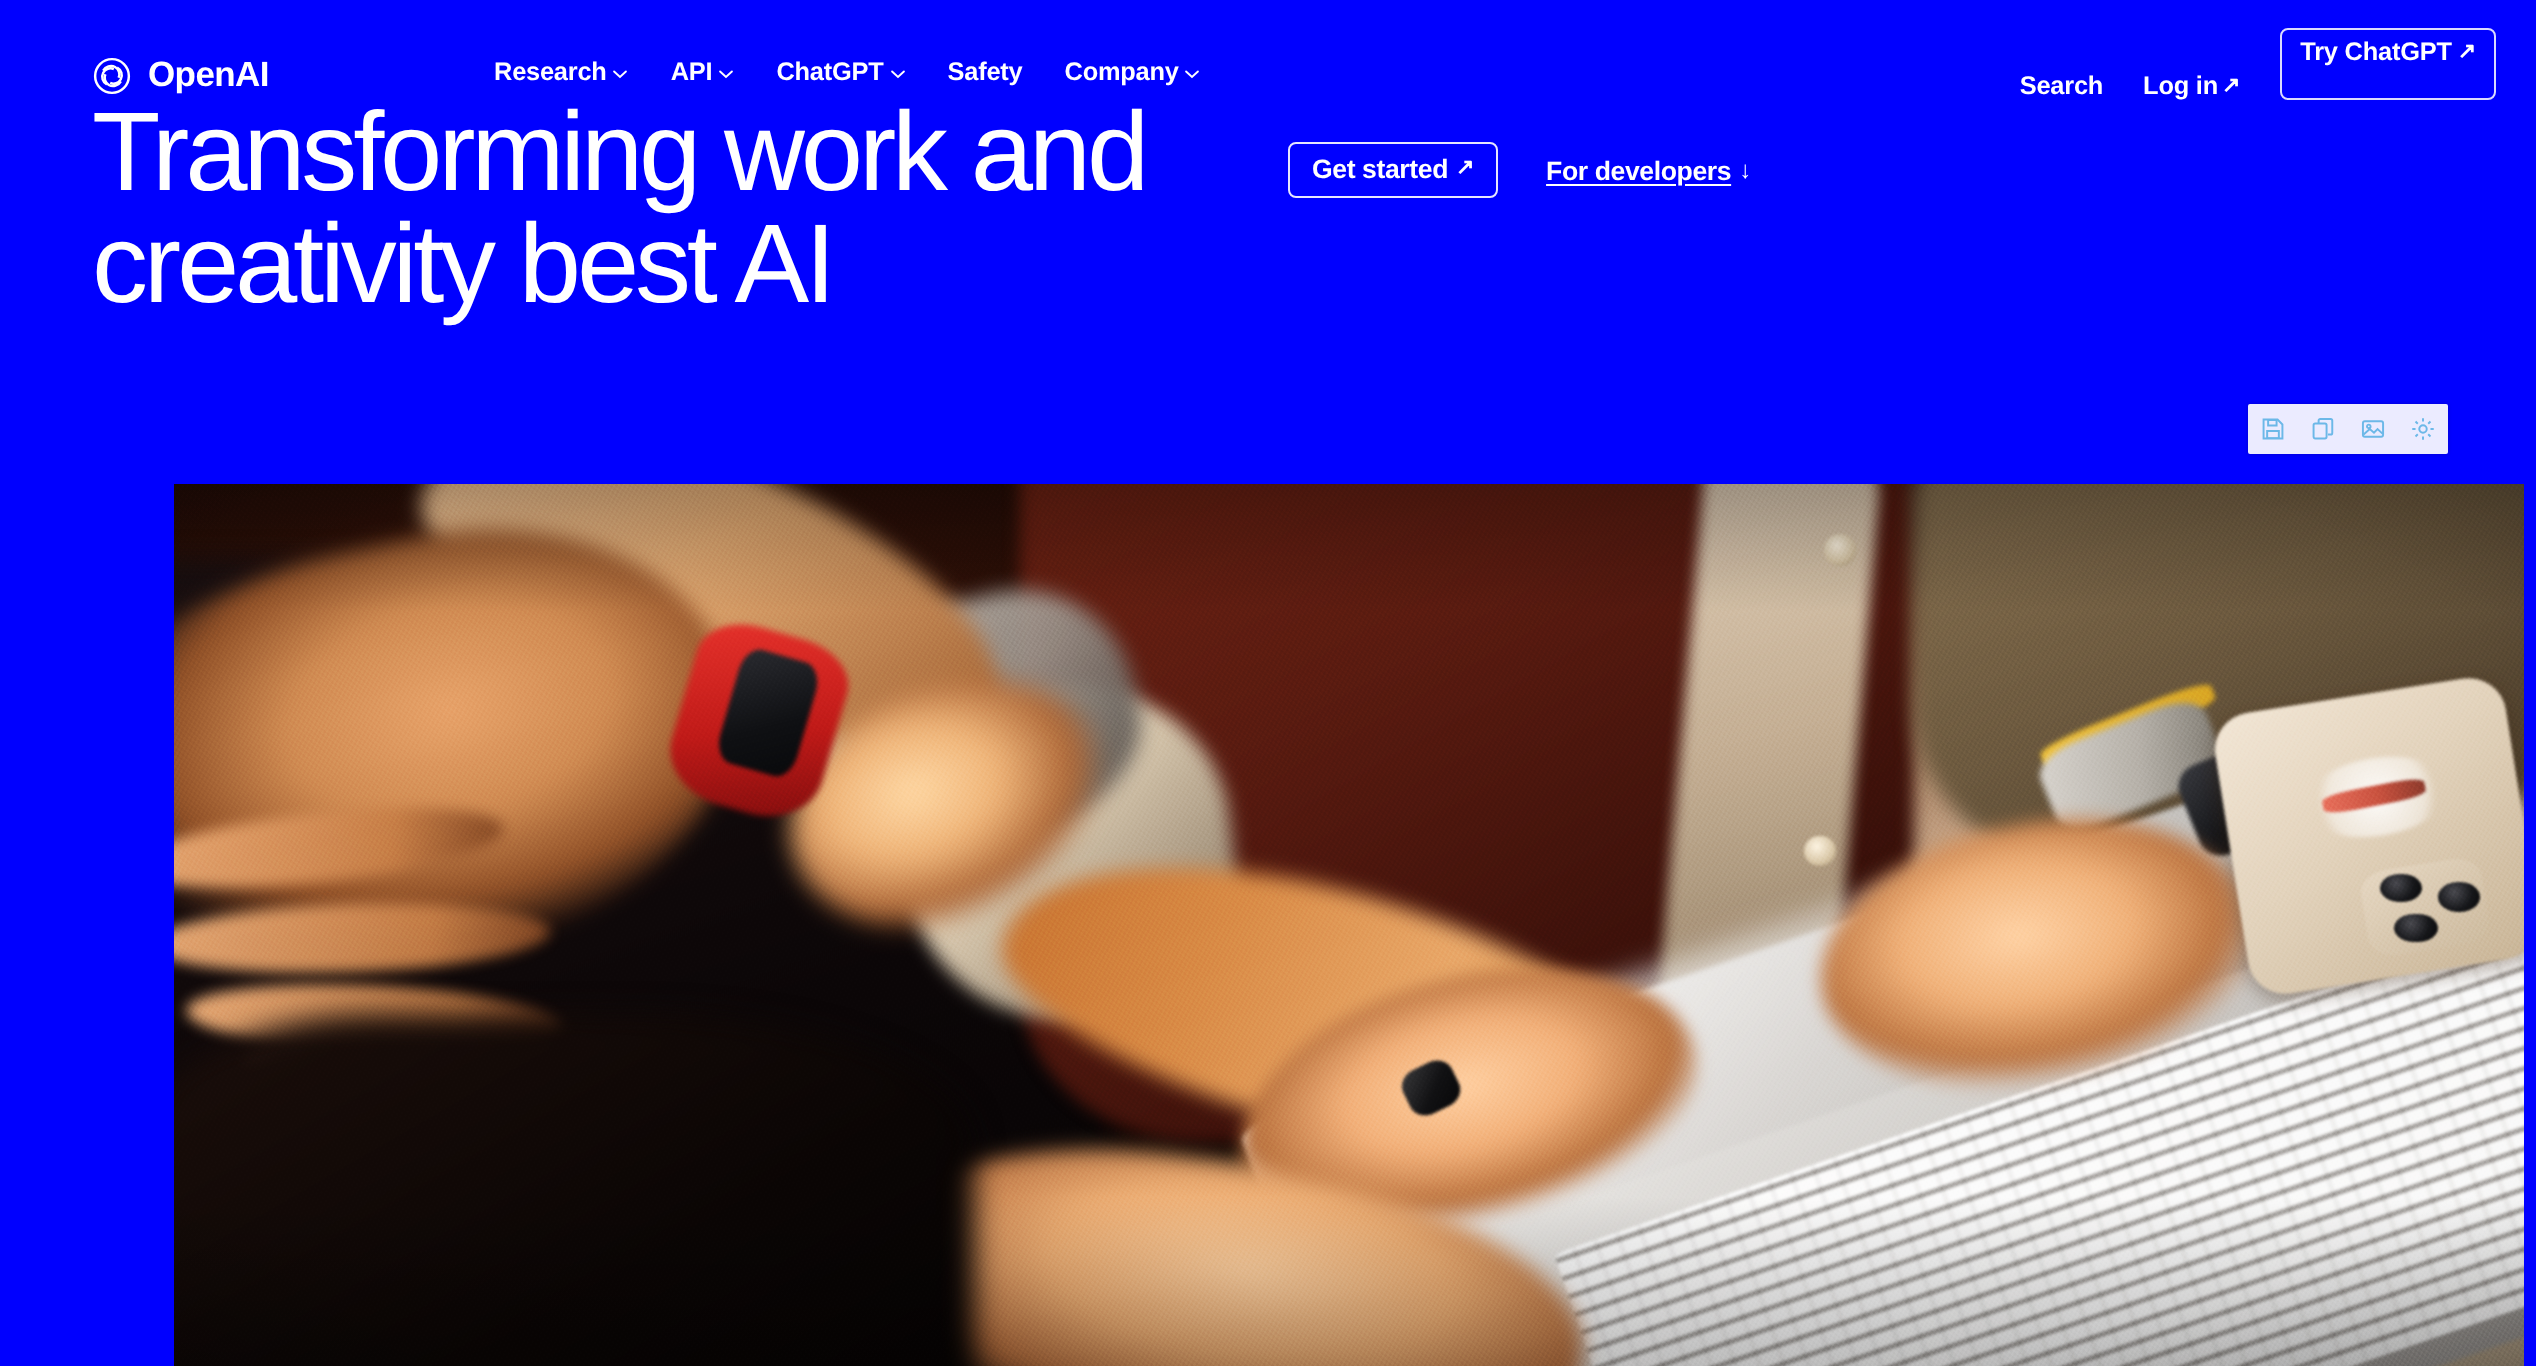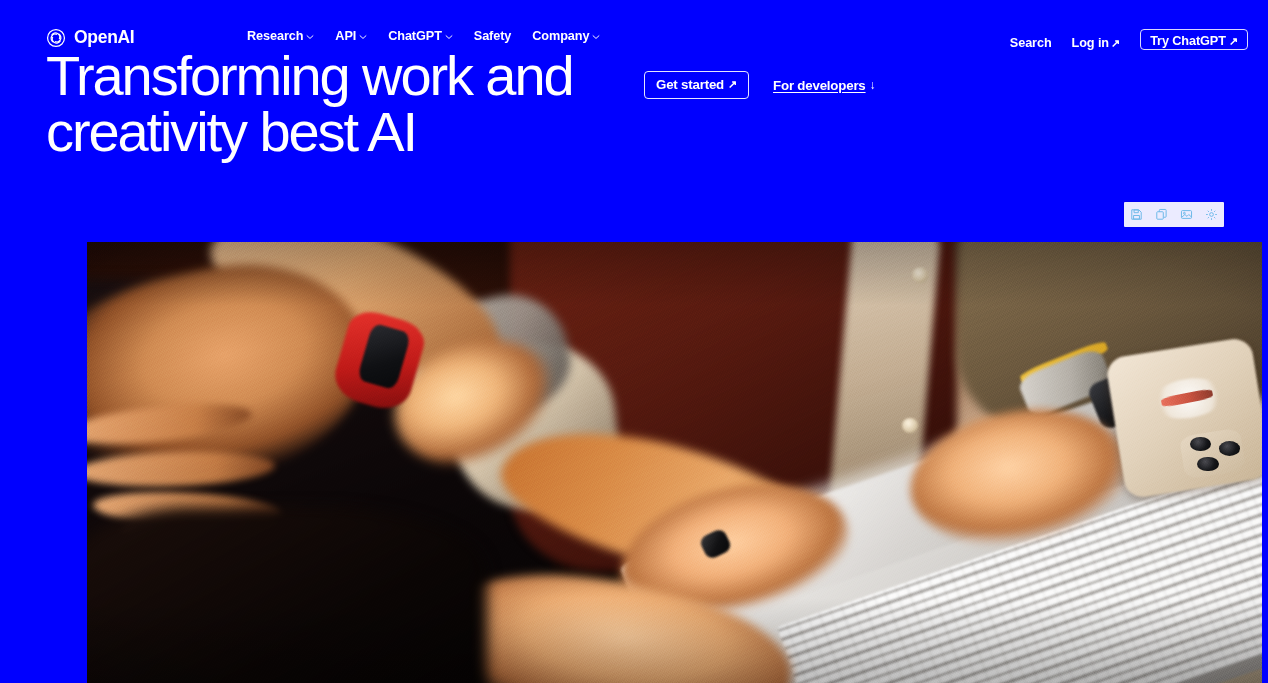--- a/index.html
+++ b/index.html
@@ -74,21 +74,21 @@
     height: 24px;
   }
   .nav-link {
     font-size: 12.7px; font-weight: 700; color: #ffffff;
     letter-spacing: -0.1px; white-space: nowrap; cursor: pointer;
     display: inline-flex; align-items: center; gap: 2px; line-height: 1;
   }
   .cta-outline {
     border: 1px solid rgba(255,255,255,0.85);
     border-radius: 4px;
-    padding: 5px 9px 1px 9px;
+    padding: 5px 9px 16px 9px;
     font-size: 12.7px; font-weight: 700; color: #ffffff;
     background: transparent;
     letter-spacing: -0.1px; white-space: nowrap; cursor: pointer;
     display: inline-flex; align-items: center; gap: 3px; line-height: 1;
     font-family: "Liberation Sans", sans-serif;
   }
   .arrow-ne { font-size: 11px; line-height: 1; display: inline-block; }
   .arrow-dn { font-size: 12px; line-height: 1; display: inline-block; }
 
   

